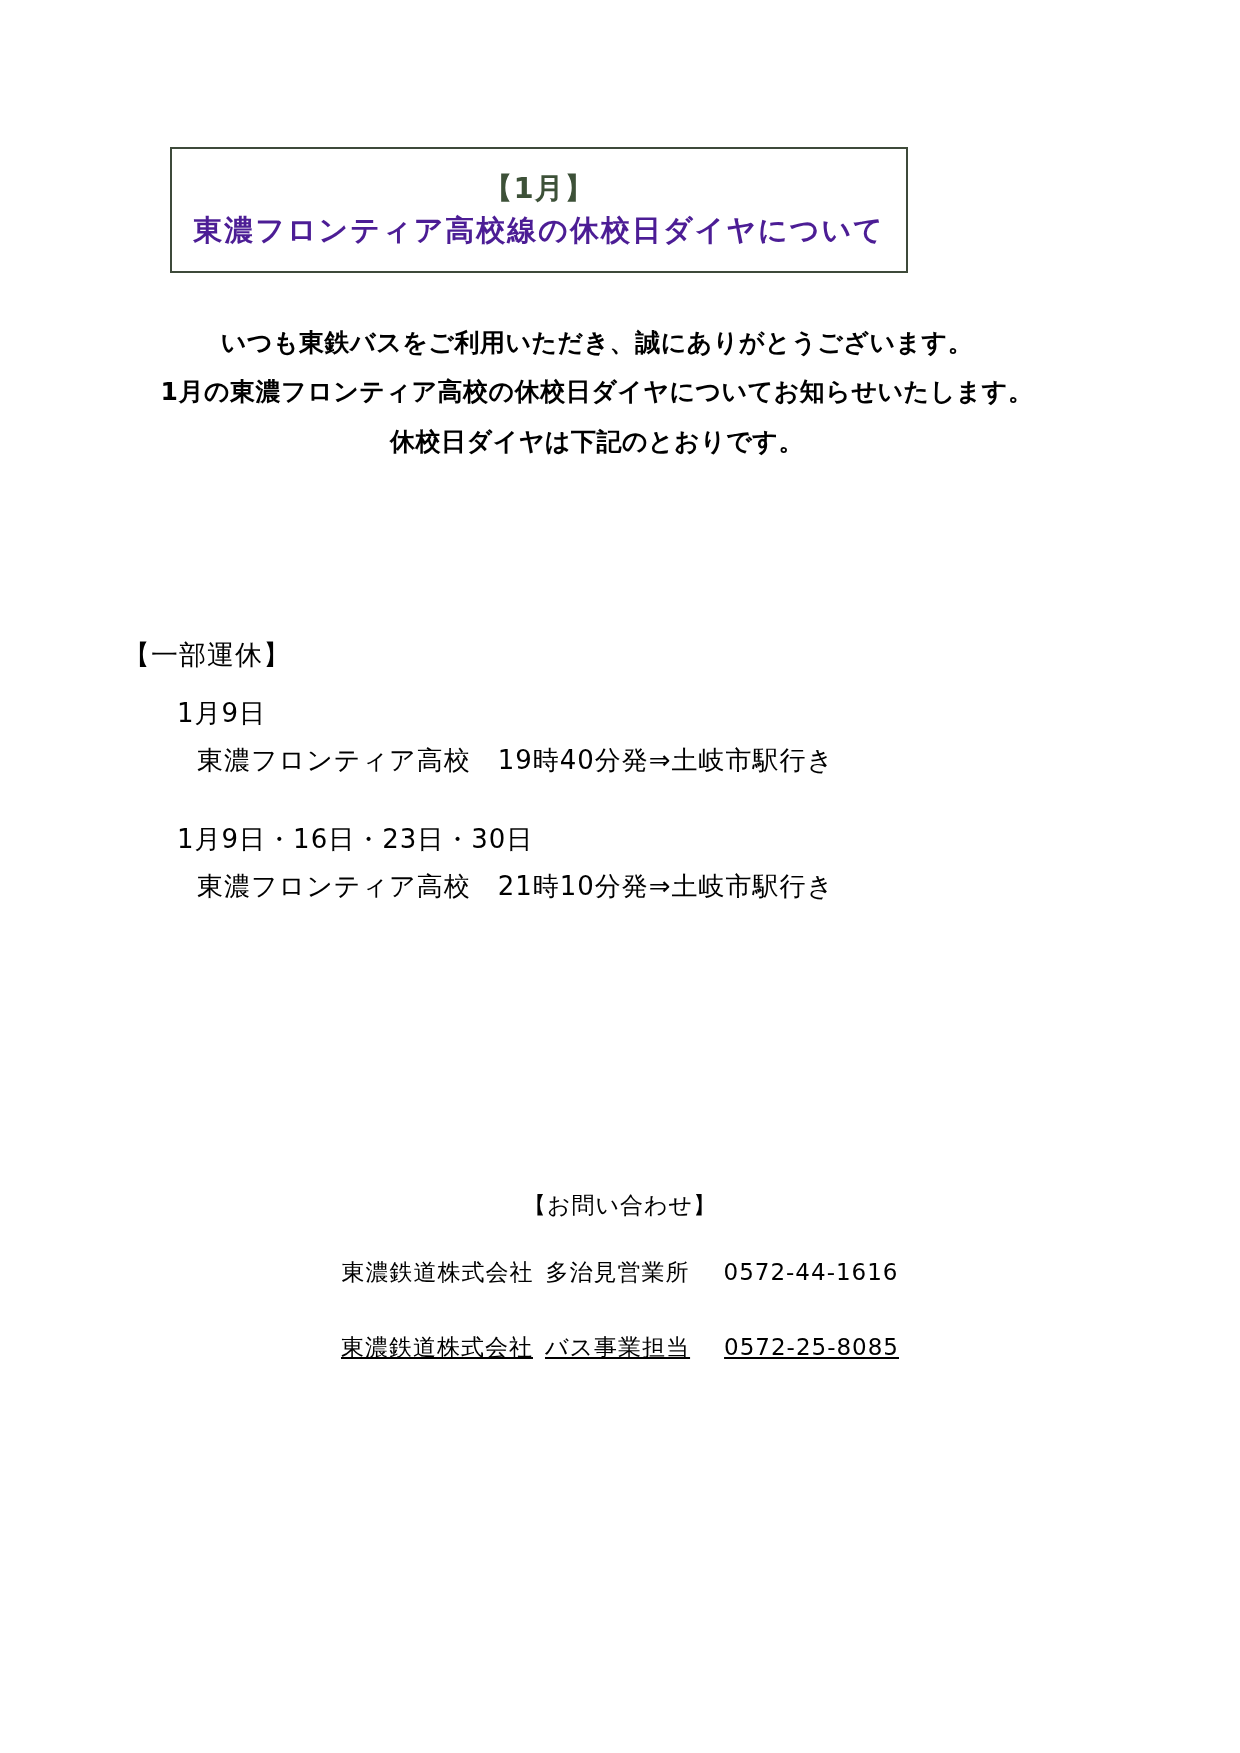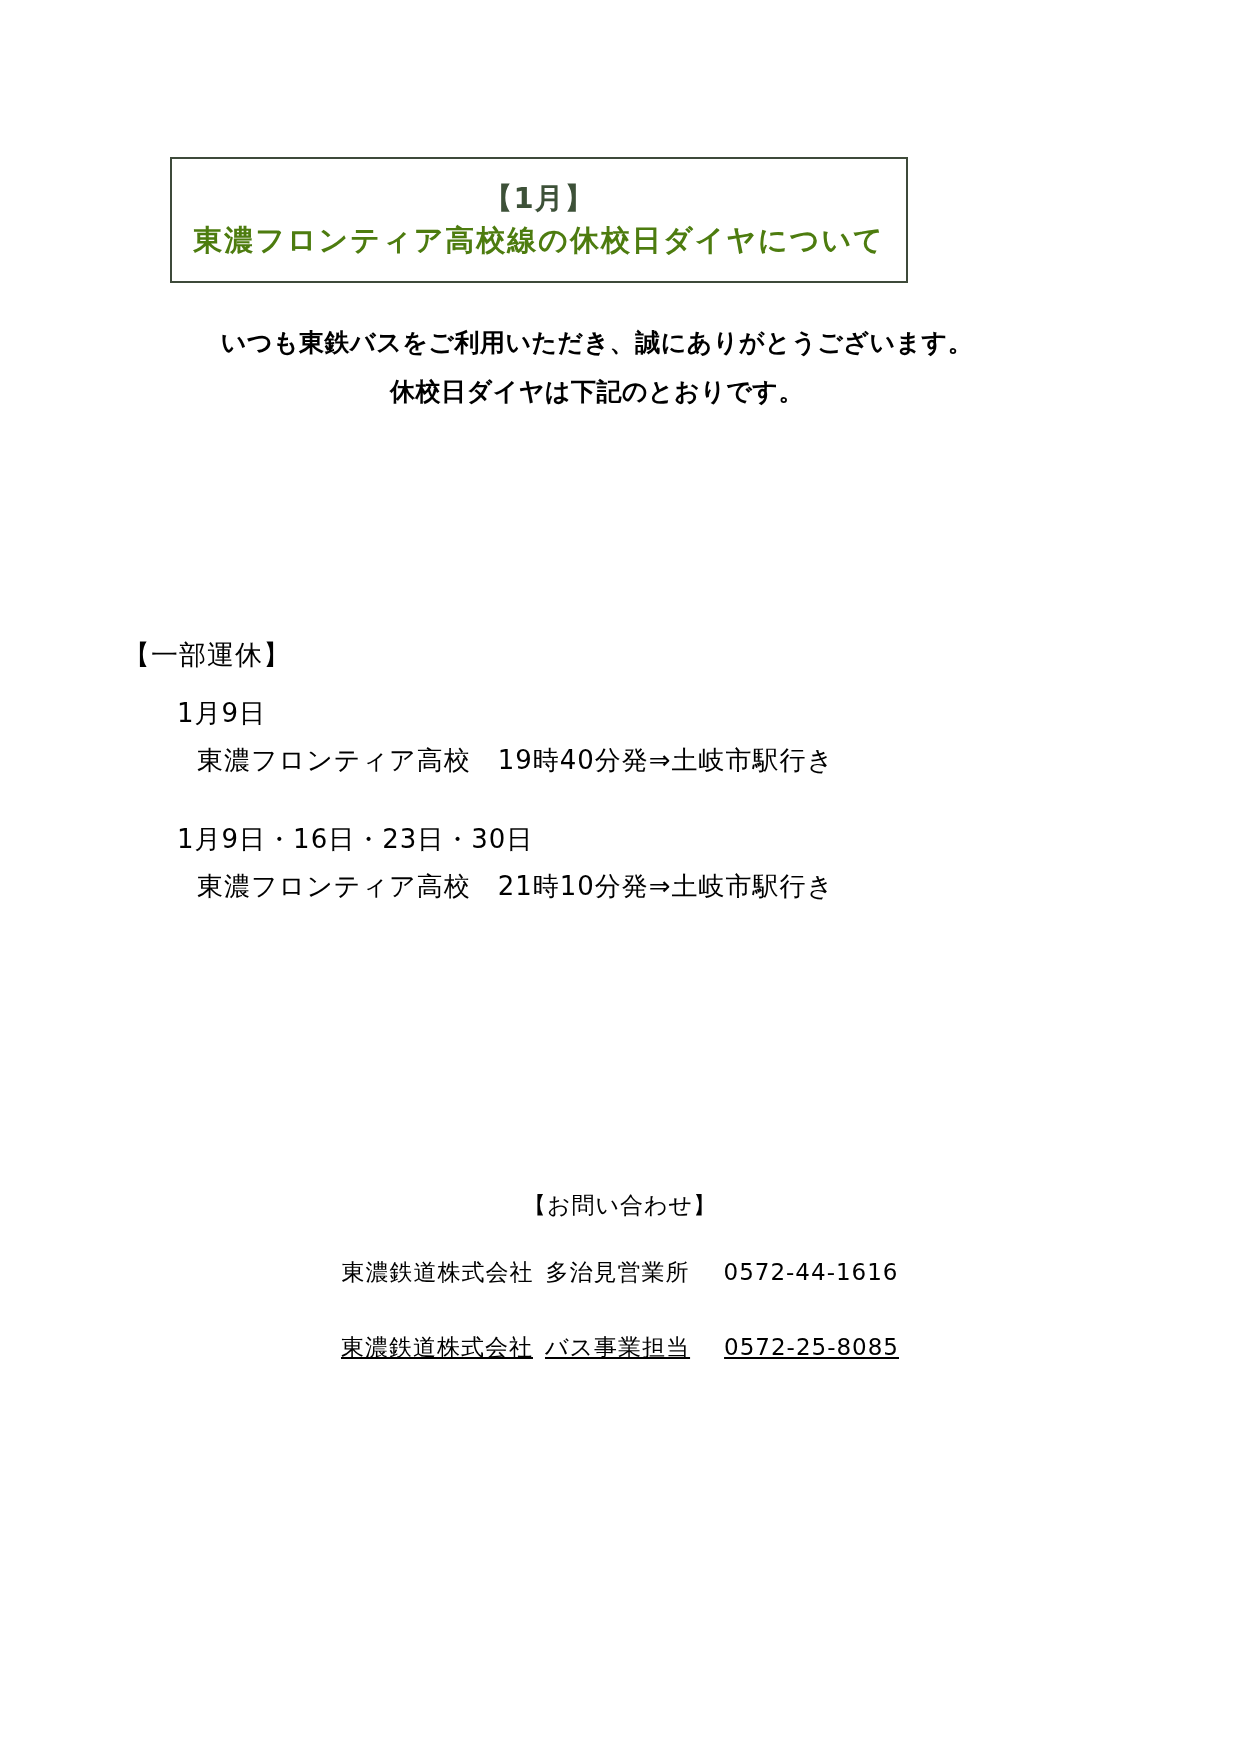--- a/index.html
+++ b/index.html
@@ -21,21 +21,21 @@
     top: 0;
     left: 0;
     width: 1240px;
     height: 1753px;
   }
 
   
   .title-box {
     position: absolute;
     left: 170px;
-    top: 157px;
+    top: 147px;
     width: 738px;
     height: 126px;
     border: 2px solid #3e4a3a;
     box-sizing: border-box;
     display: flex;
     flex-direction: column;
     align-items: center;
     justify-content: center;
     color: #3d5138;
   }
@@ -44,21 +44,21 @@
     font-weight: bold;
     letter-spacing: 1px;
     line-height: 1.4;
     color: #3d5138;
   }
   .title-line2 {
     font-size: 29px;
     font-weight: bold;
     letter-spacing: 2px;
     line-height: 1.5;
-    color: #4d7c0f;
+    color: #4c1d95;
     white-space: nowrap;
   }
 
   
   .intro {
     position: absolute;
     left: 97px;
     top: 325px;
     width: 1000px;
   }
@@ -137,20 +137,21 @@
 
 <div class="page">
 
   <div class="title-box">
     <div class="title-line1">【1月】</div>
     <div class="title-line2">東濃フロンティア高校線の休校日ダイヤについて</div>
   </div>
 
   <div class="intro">
     <p>いつも東鉄バスをご利用いただき、誠にありがとうございます。</p>
+    <p>1月の東濃フロンティア高校の休校日ダイヤについてお知らせいたします。</p>
     <p>休校日ダイヤは下記のとおりです。</p>
   </div>
 
   <div class="section">
     <div class="section-heading">【一部運休】</div>
 
     <div class="entry">
       <div class="entry-date">1月9日</div>
       <div class="entry-detail">東濃フロンティア高校　19時40分発⇒土岐市駅行き</div>
     </div>

